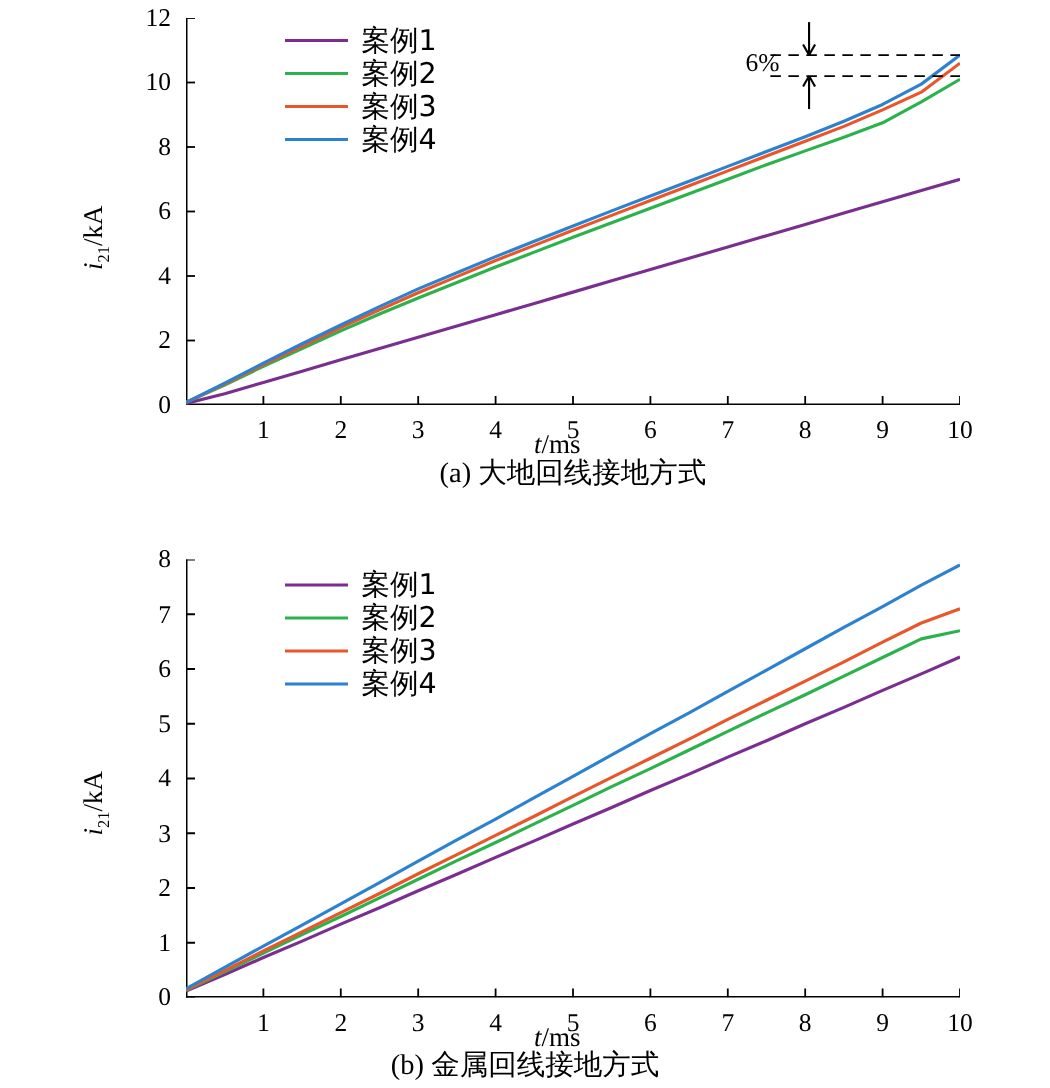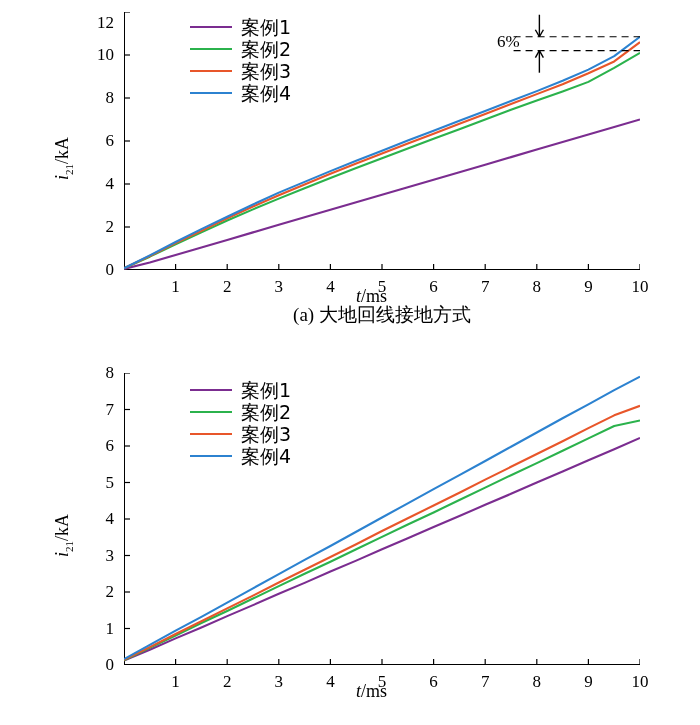--- a/index.html
+++ b/index.html
@@ -172,21 +172,21 @@
         </svg>
     </div>
 
     <div id="yticks-a">
         <div class="tick-label ytick-label" style="left: 64px; width: 50px; top: 270px;">0</div>
         <div class="tick-label ytick-label" style="left: 64px; width: 50px; top: 227px;">2</div>
         <div class="tick-label ytick-label" style="left: 64px; width: 50px; top: 184px;">4</div>
         <div class="tick-label ytick-label" style="left: 64px; width: 50px; top: 141px;">6</div>
         <div class="tick-label ytick-label" style="left: 64px; width: 50px; top: 98px;">8</div>
         <div class="tick-label ytick-label" style="left: 64px; width: 50px; top: 55px;">10</div>
-        <div class="tick-label ytick-label" style="left: 64px; width: 50px; top: 23px;">12</div>
+        <div class="tick-label ytick-label" style="left: 64px; width: 50px; top: 12px;">12</div>
       </div>
 
     <div id="xticks-a">
         <div class="tick-label xtick-label" style="left: 175.6px; top: 277px;">1</div>
         <div class="tick-label xtick-label" style="left: 227.2px; top: 277px;">2</div>
         <div class="tick-label xtick-label" style="left: 278.8px; top: 277px;">3</div>
         <div class="tick-label xtick-label" style="left: 330.4px; top: 277px;">4</div>
         <div class="tick-label xtick-label" style="left: 382px; top: 277px;">5</div>
         <div class="tick-label xtick-label" style="left: 433.6px; top: 277px;">6</div>
         <div class="tick-label xtick-label" style="left: 485.2px; top: 277px;">7</div>
@@ -300,15 +300,16 @@
       <div class="legend-row">
         <span class="legend-swatch" style="border-top-color:#E8562A"></span>
         <span class="legend-text">案例3</span>
       </div>
       <div class="legend-row">
         <span class="legend-swatch" style="border-top-color:#2C82D0"></span>
         <span class="legend-text">案例4</span>
       </div>
     </div>
 
+    <div class="caption" style="top:352px;">(b) 金属回线接地方式</div>
   </div>
 
 </div>
 
 </body></html>

